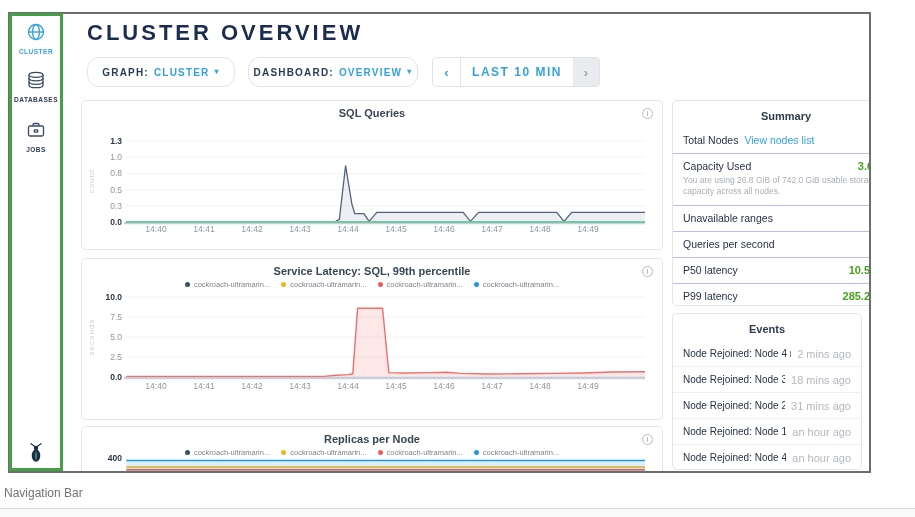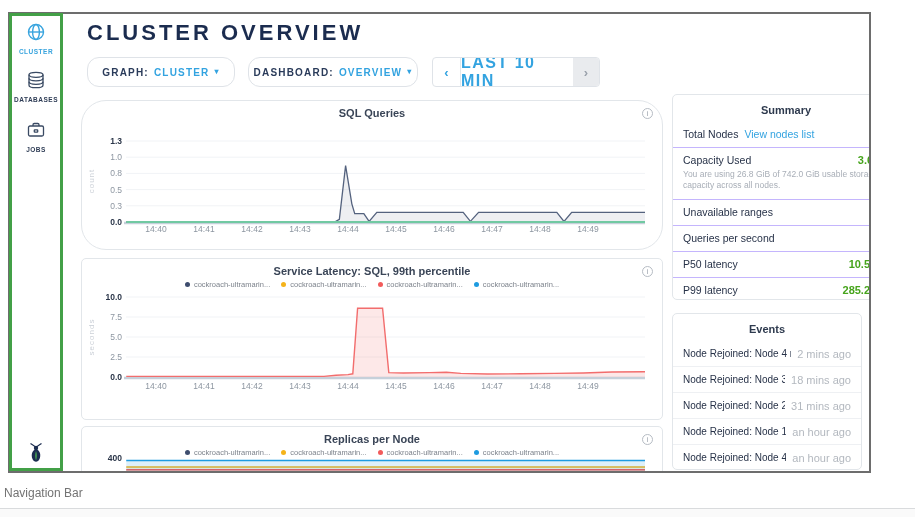--- a/index.html
+++ b/index.html
@@ -31,29 +31,29 @@
                display:flex;align-items:center;justify-content:center;gap:5px;
                font-size:10px;font-weight:700;letter-spacing:1.2px;color:#2a3b5a;cursor:pointer;}
   #graph-btn{left:77px;width:148px;}
   #dashboard-btn{left:238px;width:170px;}
   .accent{color:#33a3e0;}
   .caret{color:#33a3e0;font-size:8px;line-height:8px;}
   .timebar{position:absolute;left:422px;top:43px;height:30px;display:flex;
            border:1px solid #dfe3e8;border-radius:4px;overflow:hidden;background:#fff;box-sizing:border-box;}
   .seg{display:flex;align-items:center;justify-content:center;box-sizing:border-box;cursor:pointer;}
   .tb-prev{width:28px;border-right:1px solid #e4e7ea;color:#33a3e0;font-size:13px;font-weight:700;}
-  .tb-range{width:112px;color:#33a3e0;font-size:16px;font-weight:700;letter-spacing:1.5px;}
+  .tb-range{width:112px;color:#33a3e0;font-size:12px;font-weight:700;letter-spacing:1.5px;}
   .tb-next{width:26px;background:#e9ebee;color:#9aa1ab;font-size:13px;font-weight:700;}
 
   
   .card{position:absolute;background:#fff;border:1px solid #e2e6ea;border-radius:5px;box-sizing:border-box;}
-  #chart-card-0{left:71px;top:86px;width:582px;height:150px;border-radius:25px;}
+  #chart-card-0{left:71px;top:86px;width:582px;height:150px;}
   #chart-card-1{left:71px;top:244px;width:582px;height:162px;}
   #chart-card-2{left:71px;top:412px;width:582px;height:70px;text-decoration:underline;}
-  #summary-card{left:662px;top:80px;width:228px;height:206px;}
+  #summary-card{left:662px;top:86px;width:228px;height:206px;}
   #events-card{left:662px;top:299px;width:190px;height:157px;}
 
   .chart-title{position:absolute;top:6px;left:0;right:0;text-align:center;
                font-size:11px;font-weight:700;color:#3a4557;}
   .info-icon{position:absolute;top:7px;right:9px;width:11px;height:11px;border:1px solid #b6bcc4;
              border-radius:50%;color:#9aa1ab;font-size:7.5px;text-align:center;line-height:9px;
              box-sizing:border-box;cursor:pointer;}
   .info-icon::after{content:"i";}
   .legend{position:absolute;top:21px;left:0;right:0;display:flex;justify-content:center;gap:11px;}
   .legend-item{display:flex;align-items:center;gap:4px;font-size:7.5px;color:#7d838c;}

